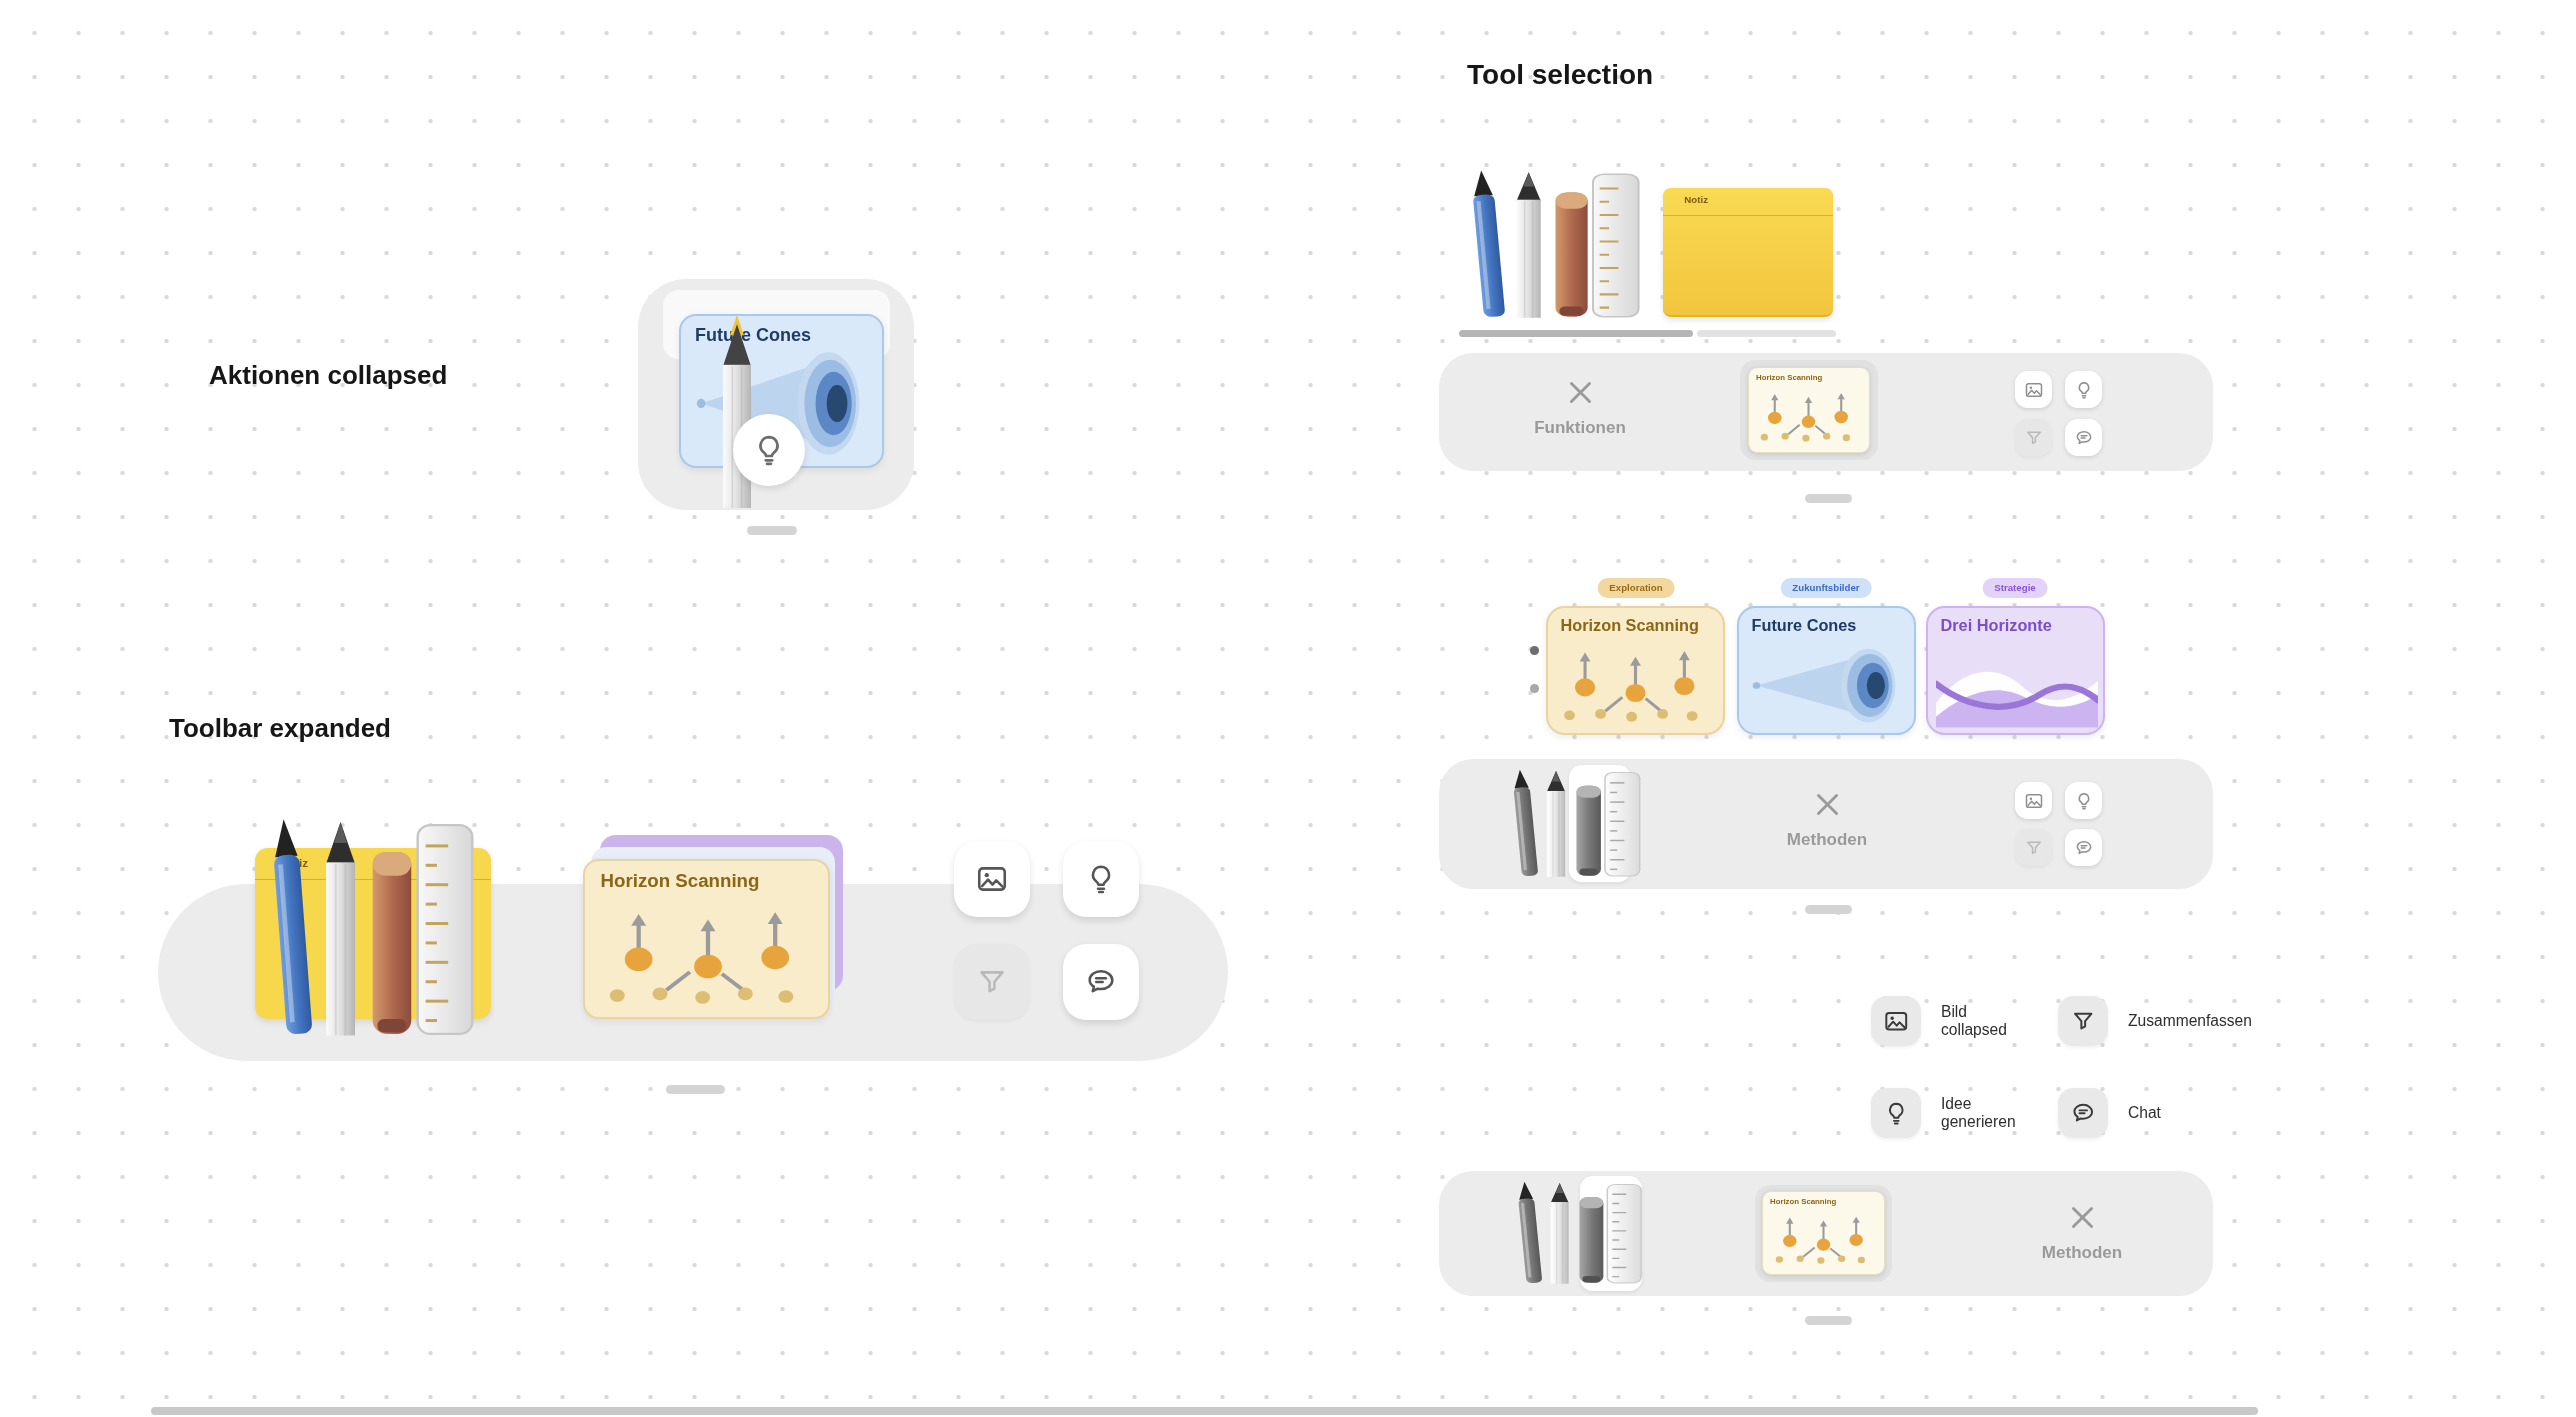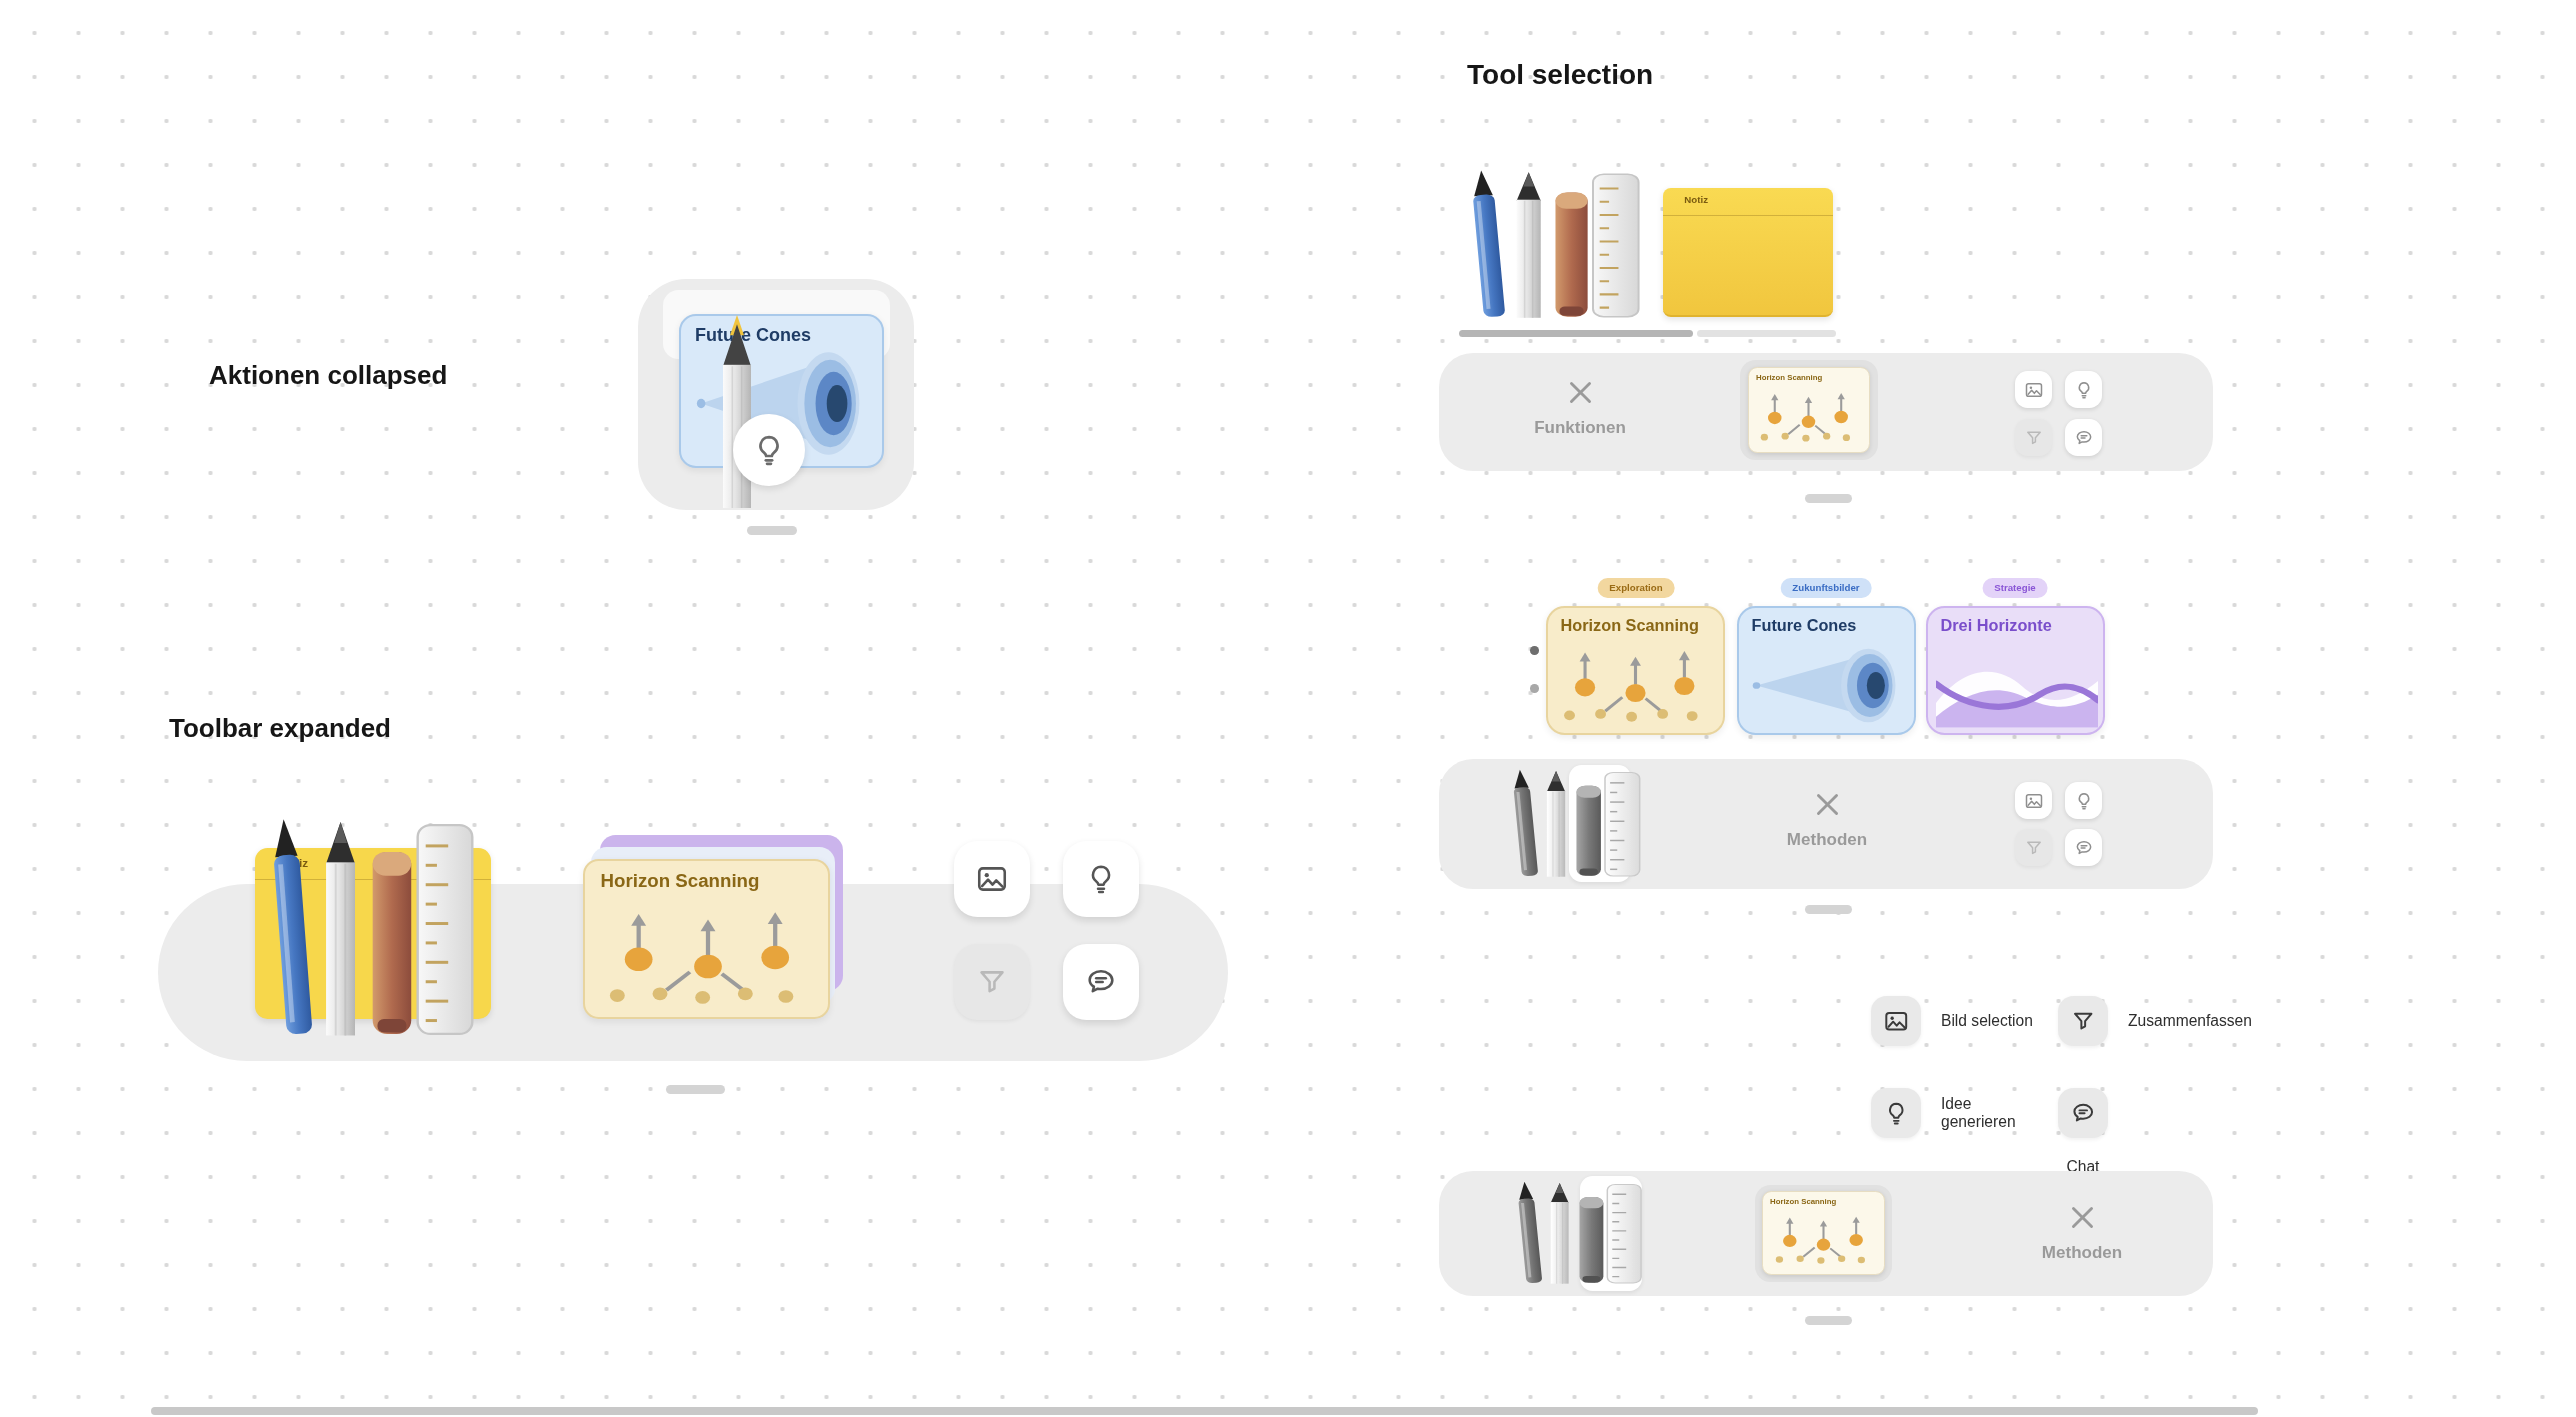--- a/index.html
+++ b/index.html
@@ -399,39 +399,39 @@
       </svg>
   </div>
   <div class="handle" style="left:1805px; top:905px; width:47px;"></div>
 
   <div class="action-item" style="left:1871px; top:996px;">
     <div class="gray-btn">
       <svg class="icon" style="width:26.5px; height:26.5px;" viewBox="0 0 34 34" width="26.5" height="26.5">
           <use href="#icon-image"></use>
         </svg>
     </div>
-    <div class="action-label">Bild selection</div>
+    <div class="action-label">Bild collapsed</div>
   </div>
   <div class="action-item" style="left:2058px; top:996px;">
     <div class="gray-btn">
       <svg class="icon" style="width:26.5px; height:26.5px;" viewBox="0 0 34 34" width="26.5" height="26.5">
           <use href="#icon-filter"></use>
         </svg>
     </div>
     <div class="action-label" style="max-width:156px; white-space:nowrap;">Zusammenfassen</div>
   </div>
   <div class="action-item" style="left:1871px; top:1088px;">
     <div class="gray-btn">
       <svg class="icon" style="width:26.5px; height:26.5px;" viewBox="0 0 34 34" width="26.5" height="26.5">
           <use href="#icon-bulb"></use>
         </svg>
     </div>
     <div class="action-label">Idee generieren</div>
   </div>
-  <div class="action-item" style="left:2058px; top:1088px;flex-direction:column;">
+  <div class="action-item" style="left:2058px; top:1088px;">
     <div class="gray-btn">
       <svg class="icon" style="width:26.5px; height:26.5px;" viewBox="0 0 34 34" width="26.5" height="26.5">
           <use href="#icon-chat"></use>
         </svg>
     </div>
     <div class="action-label" style="max-width:156px; white-space:nowrap;">Chat</div>
   </div>
 
   <div class="panel" style="left:1439px; top:1171px; width:774px; height:125px;"></div>
   <div class="white-slot" style="left:1580px; top:1176px; width:62px; height:115px;"></div>

